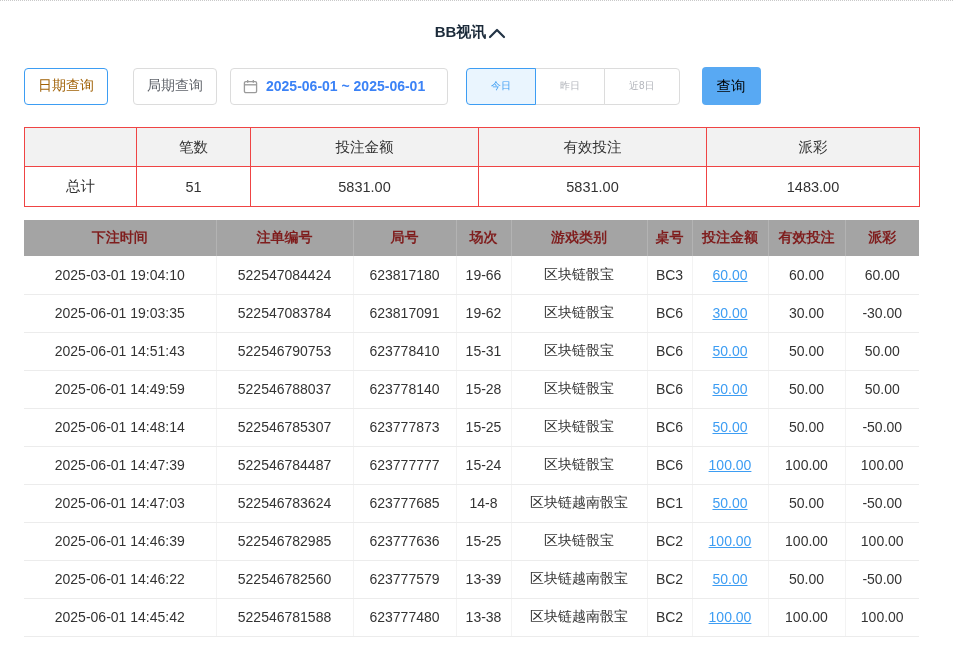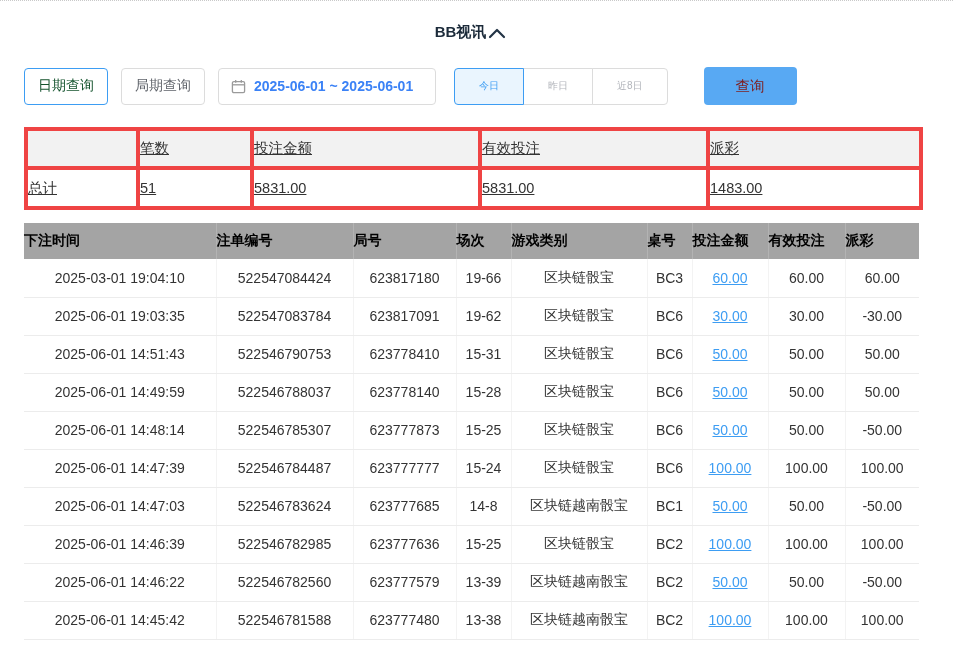--- a/index.html
+++ b/index.html
@@ -33,22 +33,22 @@
     height: 37px;
     border-radius: 4px;
     font-size: 14px;
     font-family: "Liberation Sans", sans-serif;
     background: #fff;
     cursor: pointer;
     display: inline-flex;
     align-items: center;
     justify-content: center;
   }
-  .btn-outline-blue { border: 1px solid #3d9df3; color: #14532d; padding: 0 13px; }
-  .btn-outline-gray { border: 1px solid #dcdcdc; color: #60646b; padding: 0 13px; margin-left: 13px; }
+  .btn-outline-blue { border: 1px solid #3d9df3; color: #a16207; padding: 0 13px; }
+  .btn-outline-gray { border: 1px solid #dcdcdc; color: #60646b; padding: 0 13px; margin-left: 25px; }
   .date-input {
     margin-left: 13px;
     height: 37px;
     width: 218px;
     border: 1px solid #dcdcdc;
     border-radius: 4px;
     display: flex;
     align-items: center;
     padding: 0 12px;
     gap: 8px;
@@ -71,49 +71,48 @@
   }
   .seg:first-child { border-radius: 4px 0 0 4px; margin-left: 0; }
   .seg:last-child { border-radius: 0 4px 4px 0; }
   .seg.active {
     background: #eaf5fe;
     border-color: #3d9df3;
     color: #3d9df3;
     z-index: 1;
   }
   .btn-primary {
-    margin-left: 36px;
+    margin-left: 22px;
     height: 38px;
-    padding: 0 32px;
+    padding: 0 15px;
     background: #58a9f3;
     border: none;
-    color: #7f1d1d;
+    color: #000000;
     font-size: 14.5px;
   }
 
   
   table { border-collapse: collapse; table-layout: fixed; }
   .summary { width: 100%; margin-top: 22px; font-size: 14.5px; }
   .summary th, .summary td {
-    border: 4px solid #ef4444;
-    text-align: left;
+    border: 1px solid #ef4444;
+    text-align: center;
     vertical-align: middle;
-    text-decoration: underline;
   }
   .summary th { background: #f2f2f2; height: 39px; font-weight: normal; color: #333; }
   .summary td { background: #fff; height: 40px; color: #333; }
 
   
   .bets { width: 100%; margin-top: 13px; font-size: 14px; }
   .bets thead th {
     background: #a4a4a4;
-    color: #000000;
+    color: #7f1d1d;
     font-weight: bold;
     height: 36px;
-    text-align: left;
+    text-align: center;
     vertical-align: middle;
     border-right: 1px solid #b3b3b3;
     font-size: 14px;
   }
   .bets thead th:last-child { border-right: none; }
   .bets tbody td {
     height: 38px;
     text-align: center;
     vertical-align: middle;
     border-bottom: 1px solid #ececec;

